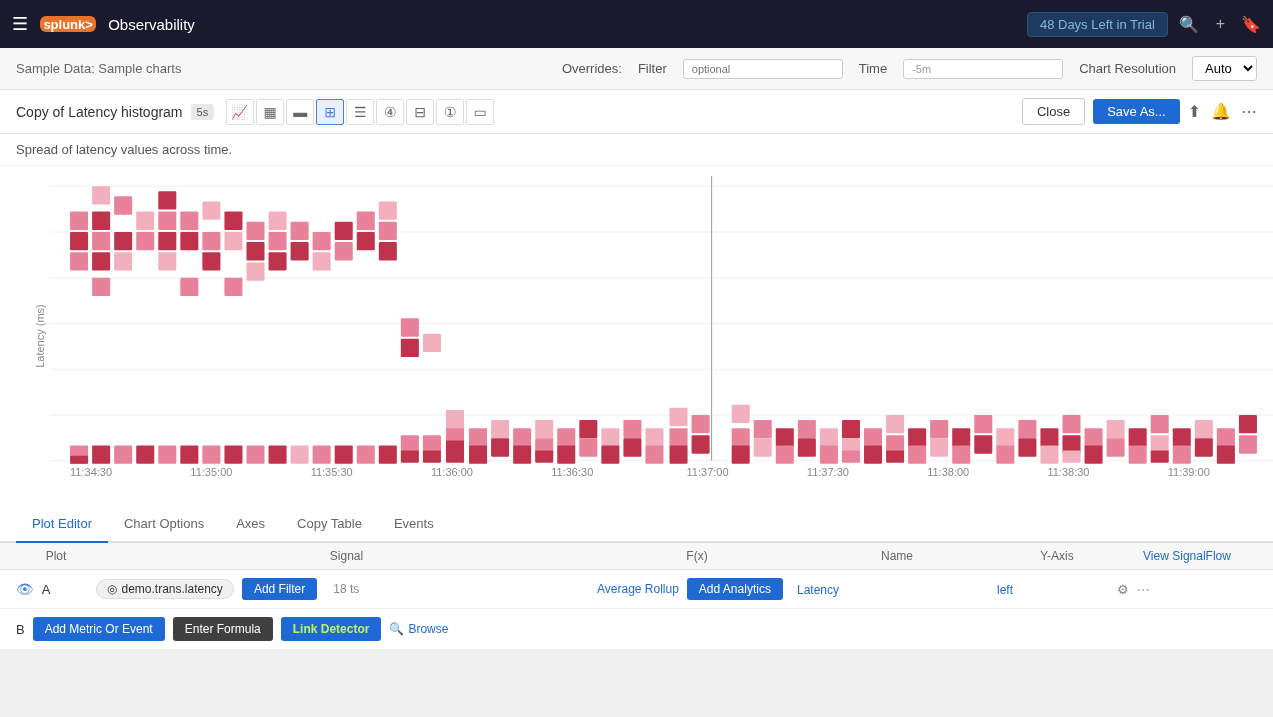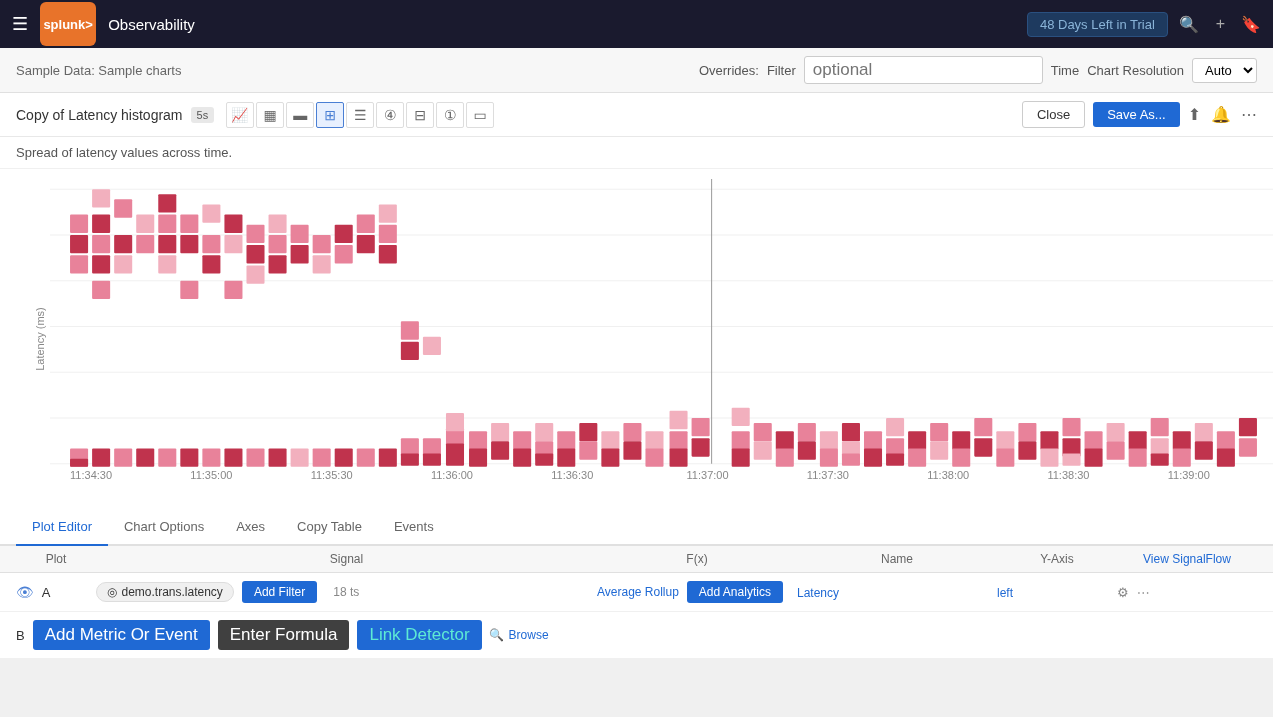--- a/index.html
+++ b/index.html
@@ -5,43 +5,43 @@
     * { box-sizing: border-box; margin: 0; padding: 0; }
     body { font-family: -apple-system, BlinkMacSystemFont, 'Segoe UI', sans-serif; font-size: 13px; background: #f0f0f0; color: #333; }
 
     
     .navbar {
       display: flex; align-items: center; background: #1a1a2e; color: white;
       height: 48px; padding: 0 12px; gap: 12px;
     }
     .hamburger-icon { color: white; font-size: 18px; cursor: pointer; }
     .logo {
-      background: #e8732a; border-radius: 6px; width: 56px; height: 44px;
+      background: #e8732a; border-radius: 6px; width: 56px; height: 16px;
       display: flex; align-items: center; justify-content: center;
       font-weight: bold; color: white; font-size: 13px; flex-shrink: 0;
     }
     .app-title { color: white; font-size: 15px; font-weight: 500; flex: 1; }
     .trial-badge {
       background: #1e3a5f; border: 1px solid #2a5080; color: #8ab4d8;
       padding: 4px 12px; border-radius: 4px; font-size: 13px; font-weight: 500;
     }
     .nav-icons { display: flex; gap: 16px; align-items: center; }
     .nav-icon { color: #aaa; font-size: 16px; cursor: pointer; }
 
     
     .overrides-bar {
       display: flex; align-items: center; background: #f7f7f7;
-      padding: 8px 16px; gap: 8px; border-bottom: 1px solid #e0e0e0;
+      padding: 8px 16px; gap: 16px; border-bottom: 1px solid #e0e0e0;
       font-size: 13px; color: #555;
     }
     .overrides-label { color: #666; }
     .override-field-label { color: #555; }
     .override-input {
       border: 1px solid #ccc; border-radius: 3px; padding: 3px 8px;
-      font-size: 17px; color: #999; background: white; min-width: 120px;
+      font-size: 11px; color: #999; background: white; min-width: 120px;
     }
     .override-spacer { flex: 1; }
     .chart-res-label { color: #555; }
     .chart-res-select {
       border: 1px solid #ccc; border-radius: 3px; padding: 3px 8px;
       font-size: 13px; background: white; cursor: pointer;
     }
 
     
     .chart-header {
@@ -129,25 +129,25 @@
       padding: 4px 12px; background: #1f69d4; color: white;
       border: none; border-radius: 3px; cursor: pointer; font-size: 12px;
     }
     .latency-link { color: #1f69d4; font-size: 12px; cursor: pointer; }
     .left-link { color: #1f69d4; font-size: 12px; cursor: pointer; }
     .row-actions { display: flex; gap: 8px; align-items: center; color: #888; }
 
     .eye-icon { color: #4a7fd4; font-size: 14px; cursor: pointer; }
     .add-metric-btn, .enter-formula-btn, .link-detector-btn {
       padding: 5px 12px; border: none; border-radius: 3px;
-      cursor: pointer; font-size: 17px;
+      cursor: pointer; font-size: 12px;
     }
     .add-metric-btn { background: #1f69d4; color: white; }
     .enter-formula-btn { background: #404040; color: white; }
-    .link-detector-btn { background: #1f69d4; color: #5eead4; }
+    .link-detector-btn { background: #1f69d4; color: #bef264; font-weight: bold; }
     .browse-link { color: #1f69d4; font-size: 12px; cursor: pointer; display: flex; align-items: center; gap: 4px; }
 
     
     .svg-chart { width: 100%; height: 100%; }
   </style>
 </head>
 <body>
 
 <nav class="navbar">
   <span class="hamburger-icon">☰</span>
@@ -163,20 +163,21 @@
   </div>
 </nav>
 
 <div class="overrides-bar">
   <span class="overrides-label">Sample Data: Sample charts</span>
   <span class="override-spacer"></span>
   <span class="override-field-label">Overrides:</span>
   <span class="override-field-label">Filter</span>
   <input class="override-input" placeholder="optional" style="">
   <span class="override-field-label">Time</span>
+  <input class="override-input" style="min-width: 80px;" value="-5m">
   <span class="chart-res-label">Chart Resolution</span>
   <select class="chart-res-select">
     <option>Auto</option>
     <option>High</option>
     <option>Low</option>
   </select>
 </div>
 
 <div class="chart-header">
   <span class="chart-title">Copy of Latency histogram</span>

